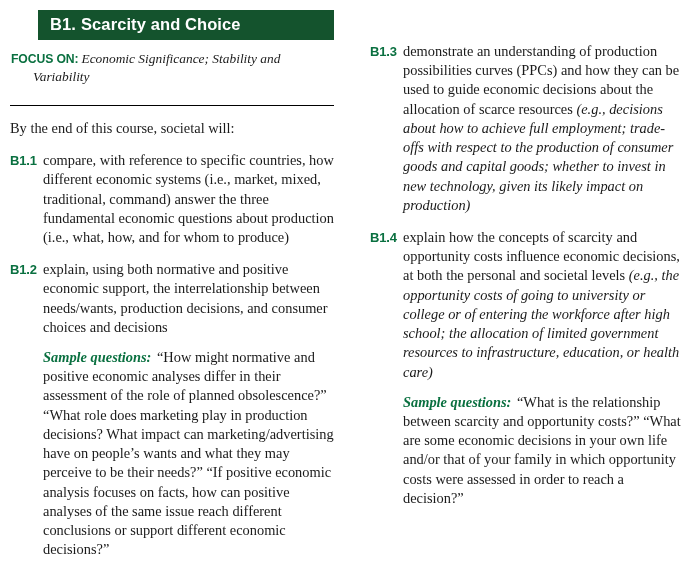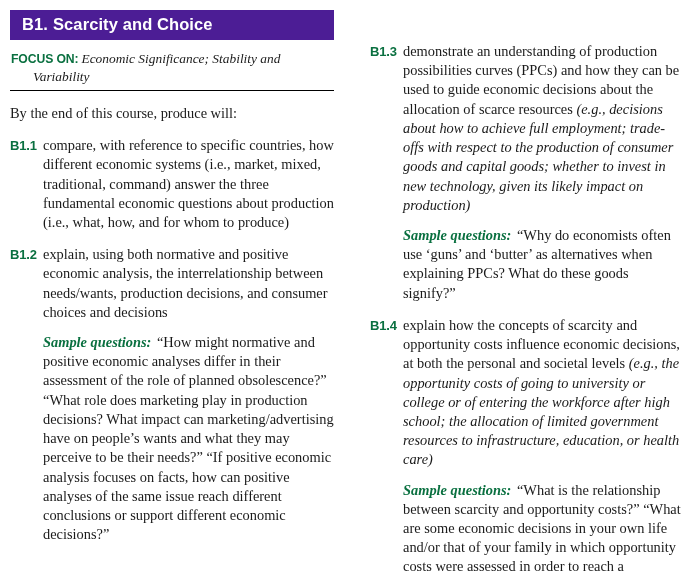--- a/index.html
+++ b/index.html
@@ -33,39 +33,40 @@
     padding: 10px 18px 0 10px;
   }
   .col-right {
     width: 342px;
     padding: 6px 10px 0 18px;
     margin-top: 36px;
   }
 
   
   .strand-header {
-    background: #4c1d95;
+    background: #14532d;
     color: #ffffff;
     font-family: "Liberation Sans", sans-serif;
     font-weight: bold;
     font-size: 16.5px;
     letter-spacing: 0.1px;
     padding: 4px 26px 5px 12px;
     line-height: 1.28;
+    margin-left: 28px;
   }
   .strand-header .code {
     margin-right: 5px;
   }
 
   
   .focus-block {
     margin-top: 10px;
     padding-left: 1px;
     border-bottom: 1.4px solid #000000;
-    padding-bottom: 4px;
+    padding-bottom: 19px;
   }
   .focus-line {
     font-family: "Liberation Serif", serif;
     font-size: 13.4px;
     line-height: 1.33;
     text-indent: 0;
     padding-left: 22px;
   }
   .focus-line .focus-label {
     font-family: "Liberation Sans", sans-serif;
@@ -137,42 +138,39 @@
     <div class="strand-header">
       <span class="code">B1.</span><span>Scarcity and Choice</span>
     </div>
 
     <div class="focus-block">
       <div class="focus-line">
         <span class="focus-label">FOCUS ON:</span><span class="focus-text">Economic Significance; Stability and Variability</span>
       </div>
     </div>
 
-    <div class="intro">By the end of this course, produce will:</div>
+    <div class="intro">By the end of this course, societal will:</div>
 
     <div class="expectation">
       <span class="exp-code">B1.1</span><span>compare, with reference to specific countries, how different economic systems (i.e., market, mixed, traditional, command) answer the three fundamental economic questions about production (i.e., what, how, and for whom to produce)</span><span class="eg"></span>
     </div>
 
     <div class="expectation">
-      <span class="exp-code">B1.2</span><span>explain, using both normative and positive economic analysis, the interrelationship between needs/wants, production decisions, and consumer choices and decisions</span><span class="eg"></span>
+      <span class="exp-code">B1.2</span><span>explain, using both normative and positive economic support, the interrelationship between needs/wants, production decisions, and consumer choices and decisions</span><span class="eg"></span>
     </div>
     <div class="sample">
       <span class="sq-label">Sample questions:</span> <span>“How might normative and positive economic analyses differ in their assessment of the role of planned obsolescence?” “What role does marketing play in production decisions? What impact can marketing/advertising have on people’s wants and what they may perceive to be their needs?” “If positive economic analysis focuses on facts, how can positive analyses of the same issue reach different conclusions or support different economic decisions?”</span>
     </div>
 
   </div>
 
   <div class="col col-right">
 
     <div class="expectation">
       <span class="exp-code">B1.3</span><span>demonstrate an understanding of production possibilities curves (PPCs) and how they can be used to guide economic decisions about the allocation of scarce resources </span><span class="eg">(e.g., decisions about how to achieve full employment; trade-offs with respect to the production of consumer goods and capital goods; whether to invest in new technology, given its likely impact on production)</span>
-    </div>
-    <div class="sample">
-      <span class="sq-label">Sample questions:</span> <span>“Why do economists often use ‘guns’ and ‘butter’ as alternatives when explaining PPCs? What do these goods signify?”</span>
     </div>
 
     <div class="expectation">
       <span class="exp-code">B1.4</span><span>explain how the concepts of scarcity and opportunity costs influence economic decisions, at both the personal and societal levels </span><span class="eg">(e.g., the opportunity costs of going to university or college or of entering the workforce after high school; the allocation of limited government resources to infrastructure, education, or health care)</span>
     </div>
     <div class="sample">
       <span class="sq-label">Sample questions:</span> <span>“What is the relationship between scarcity and opportunity costs?” “What are some economic decisions in your own life and/or that of your family in which opportunity costs were assessed in order to reach a decision?”</span>
     </div>
 
   </div>

